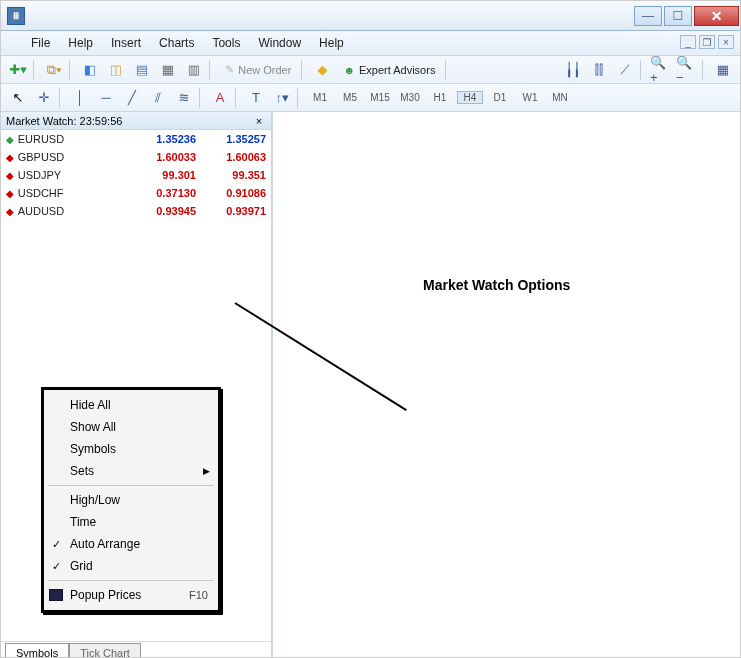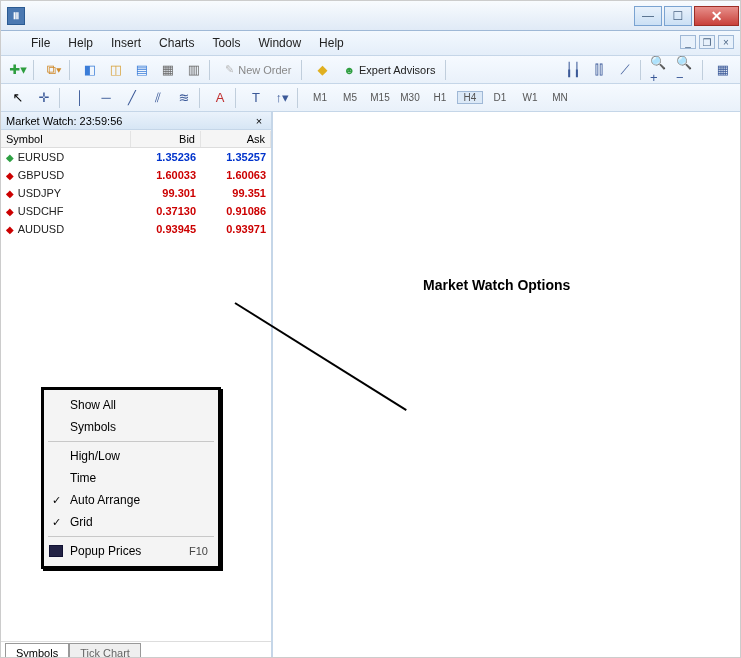--- a/index.html
+++ b/index.html
@@ -158,25 +158,20 @@
   <div class="tf">MN</div>
 </div>
 
 <div class="main">
   <div class="sidebar">
     <div class="mw-header">
       <span>Market Watch: 23:59:56</span>
       <span class="close-x">×</span>
     </div>
     <div class="mw-table">
-      <div class="mw-head-row">
-        <div class="col-sym">Symbol</div>
-        <div class="col-bid">Bid</div>
-        <div class="col-ask">Ask</div>
-      </div>
       <div id="mw-body">
           <div class="mw-row">
             <div class="sym">
               <span class="arrow-up">◆</span>
               <span>EURUSD</span>
             </div>
             <div class="bid price-blue">1.35236</div>
             <div class="ask price-blue">1.35257</div>
           </div>
           <div class="mw-row">
@@ -208,22 +203,24 @@
               <span class="arrow-dn">◆</span>
               <span>AUDUSD</span>
             </div>
             <div class="bid price-red">0.93945</div>
             <div class="ask price-red">0.93971</div>
           </div>
         </div>
     </div>
 
     <div class="ctx">
+      <div class="item">Hide All</div>
       <div class="item">Show All</div>
       <div class="item">Symbols</div>
+      <div class="item arrow">Sets</div>
       <div class="sep"></div>
       <div class="item">High/Low</div>
       <div class="item">Time</div>
       <div class="item chk">Auto Arrange</div>
       <div class="item chk">Grid</div>
       <div class="sep"></div>
       <div class="item">
         <span class="popup-ico"></span>
         <span>Popup Prices</span>
         <span class="shortcut">F10</span>

